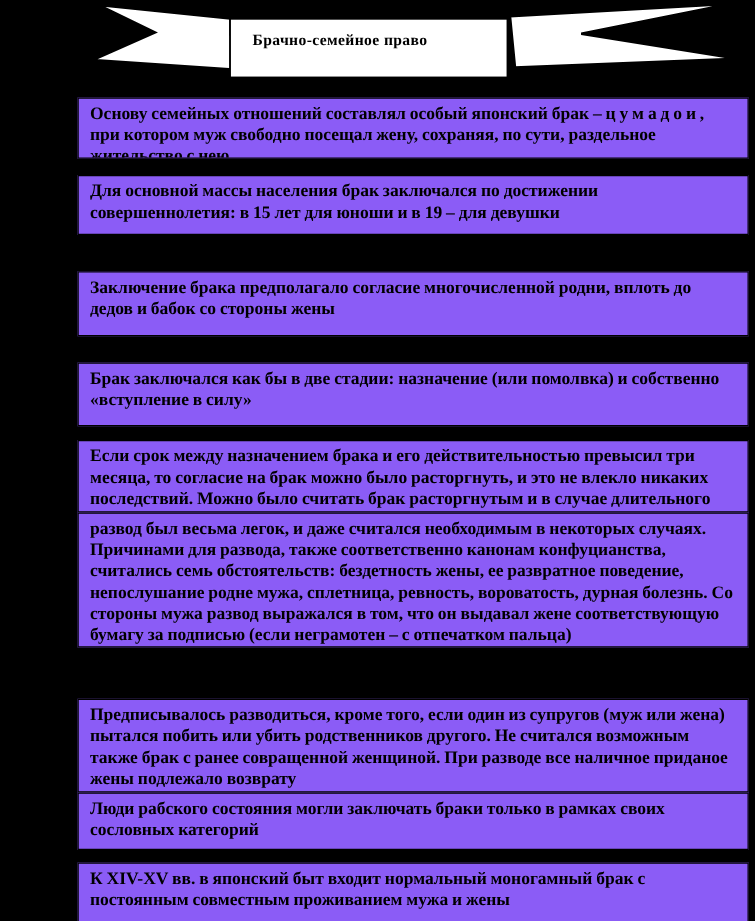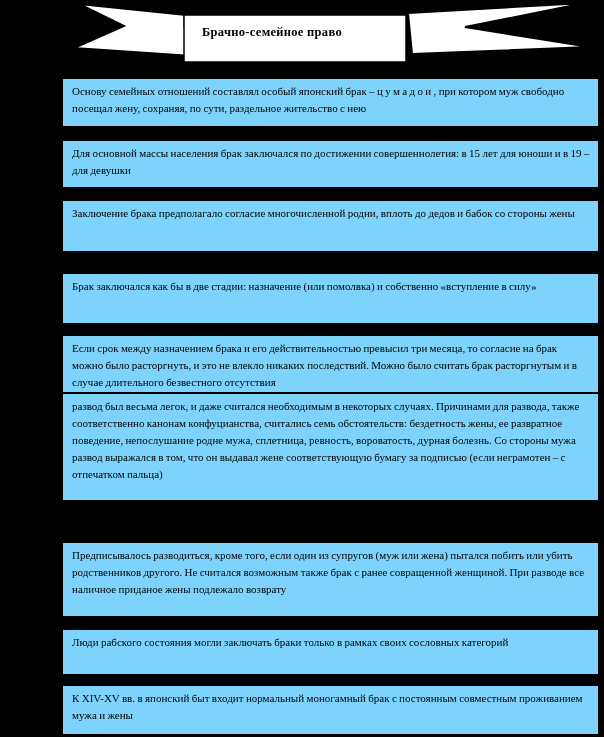--- a/index.html
+++ b/index.html
@@ -7,38 +7,38 @@
     width: 604px; height: 737px;
     background: #000;
     font-family: "Liberation Serif", serif;
     overflow: hidden;
   }
   .banner-wrap { width: 604px; height: 70px; display: block; }
   .box {
     margin-left: 62px;
     width: 537px;
     box-sizing: border-box;
-    background: #7dd3fc;
+    background: #8b5cf6;
     border: 1.5px solid #000;
     padding: 4px 8px 0 9px;
     color: #000;
-    font-weight: normal;
-    font-size: 11px;
+    font-weight: bold;
+    font-size: 14px;
     line-height: 17px;
     word-spacing: -0.4px;
     overflow: hidden;
   }
   .b1 { margin-top: 8px;  height: 49px;  }
   .b2 { margin-top: 13px; height: 48px;  }
-  .b3 { margin-top: 12px; height: 52px;  }
+  .b3 { margin-top: 29px; height: 52px;  }
   .b4 { margin-top: 21px; height: 51px;  }
   .b5 { margin-top: 11px;  height: 58px;  }
   .b6 { height: 108px; }
   .b7 { margin-top: 41px; height: 75px;  }
-  .b8 { margin-top: 12px; height: 46px;  }
+  .b8 { height: 46px;  }
   .b9 { margin-top: 10px; height: 50px;  }
   .ribbon-shape { fill: #fff; stroke: #000; stroke-width: 2; stroke-linejoin: miter; }
   .ribbon-fold  { fill: #c8c8c8; stroke: #000; stroke-width: 1; }
   .ribbon-panel { fill: #fff; stroke: #000; stroke-width: 1.5; }
   .ribbon-title {
     font-family: "Liberation Serif", serif;
     font-weight: bold;
     font-size: 12.5px;
     fill: #000;
     letter-spacing: 0.3px;

